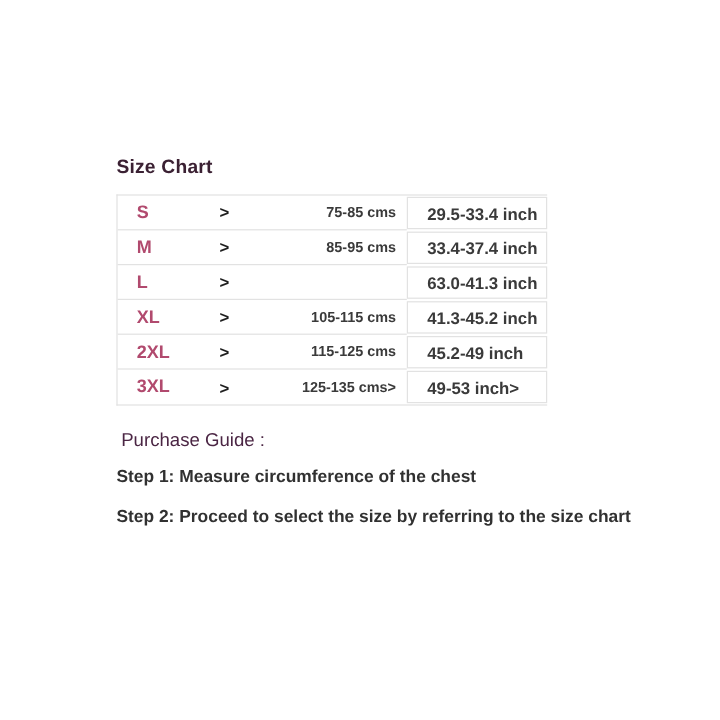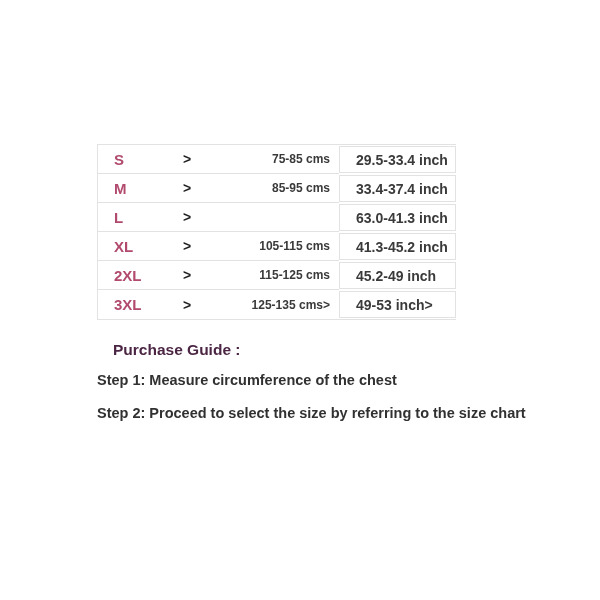--- a/index.html
+++ b/index.html
@@ -79,40 +79,41 @@
     border: 1px solid var(--table-border);
     margin: 1px 0;
     display: flex;
     align-items: center;
     padding-left: 16px;
     font-size: 14px;
     font-weight: 700;
     color: var(--value-text);
   }
   .guide-title {
-    margin: 21px 0 0 16px;
+    margin: 21px 0 0 4px;
     font-size: 15.5px;
     line-height: 18px;
-    font-weight: 700;
+    font-weight: 400;
     color: var(--guide-title-text);
   }
   .step-line {
     margin: 13px 0 0 0;
     font-size: 14.5px;
     line-height: 16px;
     font-weight: 600;
     color: var(--body-text);
   }
   .step-line.step-2 { margin-top: 17px; }
 </style>
 </head>
 <body>
 
 <div class="content">
 
+  <h2 class="chart-title">Size Chart</h2>
 
   <div class="size-table">
   <div class="row">
     <div class="left-cells">
       <span class="size-label">S</span>
       <span class="arrow">&gt;</span>
       <span class="cms-value">75-85 cms</span>
     </div>
     <div class="inch-cell">29.5-33.4 inch</div>
   </div>

